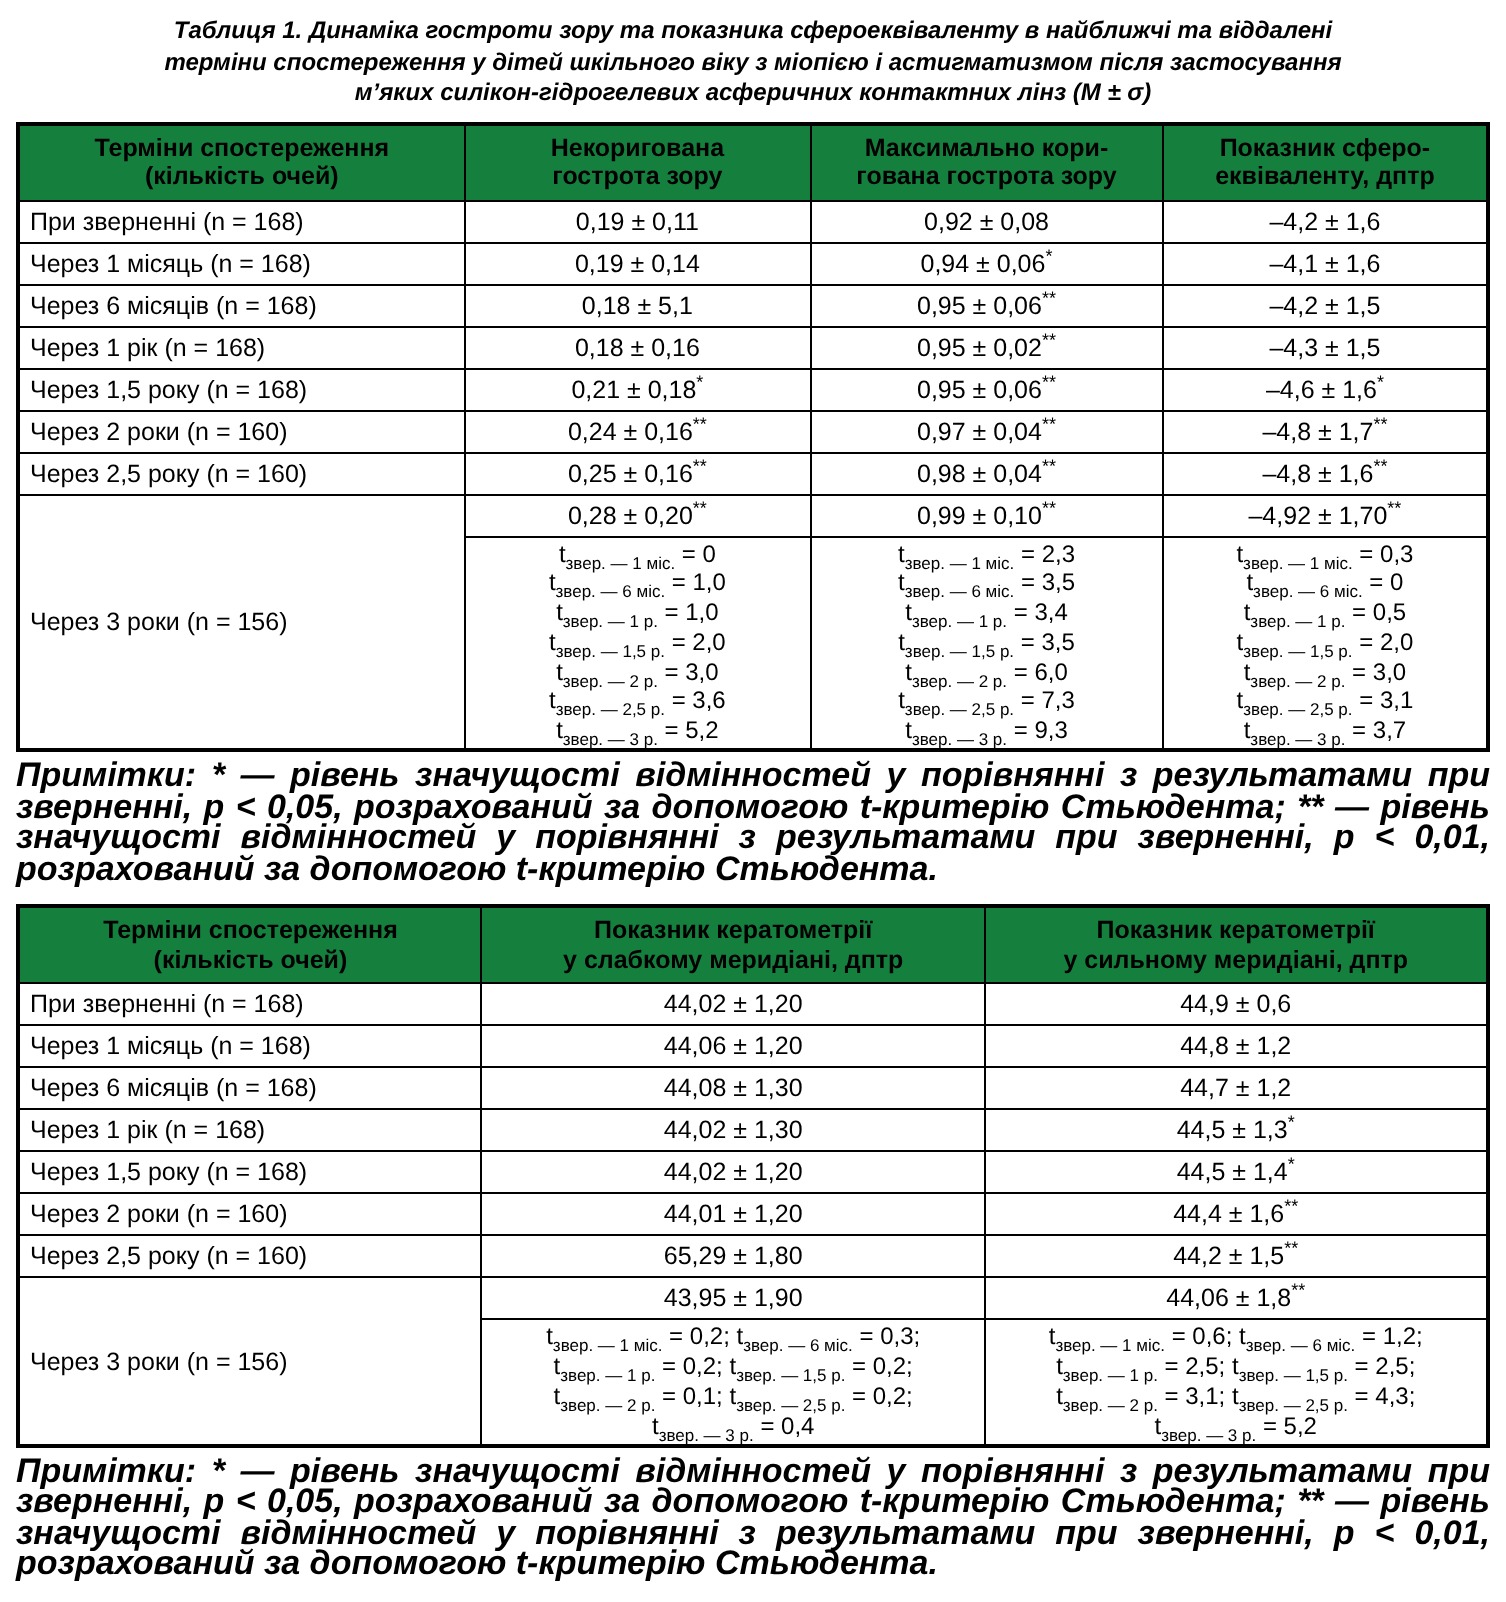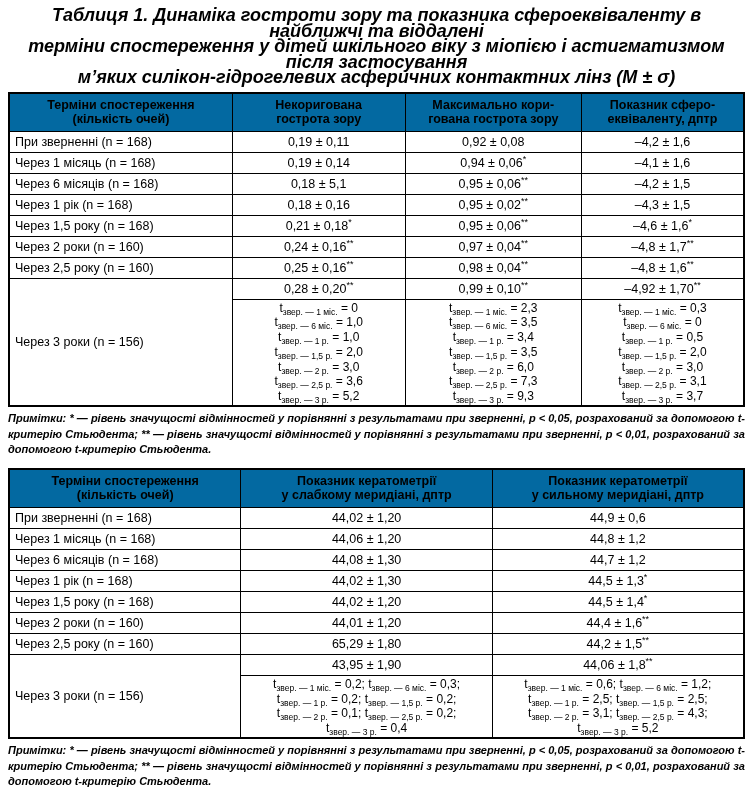--- a/index.html
+++ b/index.html
@@ -8,38 +8,38 @@
     font-family: "Liberation Sans", sans-serif;
     color: #000;
     -webkit-font-smoothing: antialiased;
   }
   .page { padding: 5px 8px 4px 8px; }
   .table-section { margin-bottom: 2px; }
   .table-title {
     font-weight: bold;
     font-style: italic;
     text-align: center;
-    font-size: 18px;
+    font-size: 12px;
     line-height: 15.5px;
     white-space: pre-line;
     margin: 3px 0 6px 0;
   }
   table.data-table {
     border-collapse: collapse;
     width: 100%;
     border: 2px solid #000;
     table-layout: fixed;
   }
   table.data-table th, table.data-table td {
     border: 1px solid #000;
     font-size: 12.5px;
     padding: 1px 5px;
   }
   table.data-table th {
-    background: #0369a1;
+    background: #15803d;
     font-weight: bold;
     text-align: center;
     white-space: pre-line;
     line-height: 14.5px;
     padding: 4px 2px;
   }
   td.label { text-align: left; line-height: 18px; }
   td.center { text-align: center; line-height: 18px; }
   td.tstats { padding: 2px 2px; }
   .tstat-line { text-align: center; line-height: 14.8px; font-size: 12px; white-space: nowrap; }
@@ -48,21 +48,21 @@
   .cols4 th:nth-child(1) { width: 30.5%; }
   .cols4 th:nth-child(2) { width: 23.5%; }
   .cols4 th:nth-child(3) { width: 24%; margin-left: 13px; }
   .cols4 th:nth-child(4) { width: 22%; }
   .cols3 th:nth-child(1) { width: 31.5%; }
   .cols3 th:nth-child(2) { width: 34.25%; }
   .cols3 th:nth-child(3) { width: 34.25%; }
   .notes {
     font-weight: bold;
     font-style: italic;
-    font-size: 11px;
+    font-size: 17px;
     line-height: 15.6px;
     text-align: justify;
     margin: 4px 0 10px 0;
   }
 </style>
 </head>
 <body>
 
 <div class="page">
 

